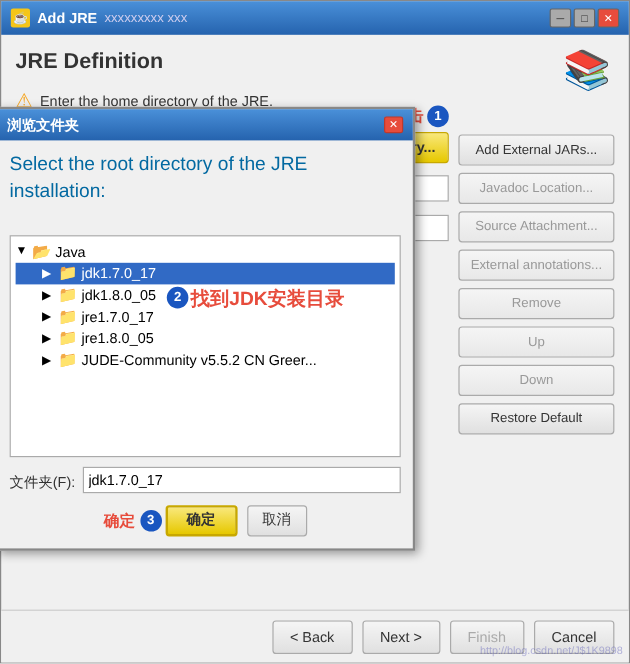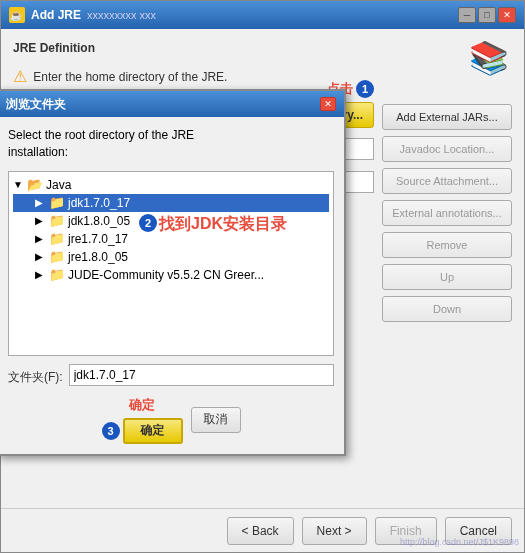--- a/index.html
+++ b/index.html
@@ -80,21 +80,21 @@
     .content {
       flex: 1;
       padding: 12px;
       display: flex;
       flex-direction: column;
       gap: 8px;
       position: relative;
     }
 
     .section-title {
-      font-size: 12px;
+      font-size: 18px;
       font-weight: bold;
       color: #333;
       margin-bottom: 4px;
     }
 
     .warning-row {
       display: flex;
       align-items: center;
       gap: 6px;
       margin-bottom: 8px;
@@ -259,23 +259,23 @@
       justify-content: center;
       color: white;
       font-size: 9px;
     }
 
     .dialog-content {
       padding: 10px;
     }
 
     .dialog-instruction {
-      font-size: 12px;
-      color: #000000;
-      margin-bottom: 10px;
+      font-size: 16px;
+      color: #0369a1;
+      margin-bottom: 24px;
       line-height: 1.4;
     }
 
     
     .file-tree {
       background: white;
       border: 1px solid #aaa;
       height: 185px;
       overflow-y: auto;
       padding: 4px;
@@ -486,20 +486,21 @@
       </div>
 
       <div class="right-panel">
         <button class="right-btn">Add External JARs...</button>
         <button class="right-btn disabled" disabled="">Javadoc Location...</button>
         <button class="right-btn disabled" disabled="">Source Attachment...</button>
         <button class="right-btn disabled" disabled="">External annotations...</button>
         <button class="right-btn disabled" disabled="">Remove</button>
         <button class="right-btn disabled" disabled="">Up</button>
         <button class="right-btn disabled" disabled="">Down</button>
+        <button class="right-btn">Restore Default</button>
       </div>
     </div>
 
     <div class="dialog-overlay">
 
       <div class="dialog-title-bar">
         <span class="dialog-title-text">浏览文件夹</span>
         <div class="dialog-close-btn">✕</div>
       </div>
 
@@ -554,21 +555,21 @@
           </div>
         </div>
 
         <div class="folder-path-row">
           <span class="folder-path-label">文件夹(F):</span>
           <input class="folder-path-input" type="text" value="jdk1.7.0_17" style="">
         </div>
 
         <div class="dialog-buttons">
 
-          <div class="step3-area" style="display:flex;flex-direction:column;align-items:center;">
+          <div class="step3-area" style="display:flex;flex-direction:row;align-items:center;">
             <span class="confirm-label">确定</span>
             <div style="display:flex;align-items:center;gap:3px;">
               <span class="step-badge">3</span>
               <button class="dialog-btn ok-btn">确定</button>
             </div>
           </div>
 
           <button class="dialog-btn">取消</button>
         </div>
       </div>

